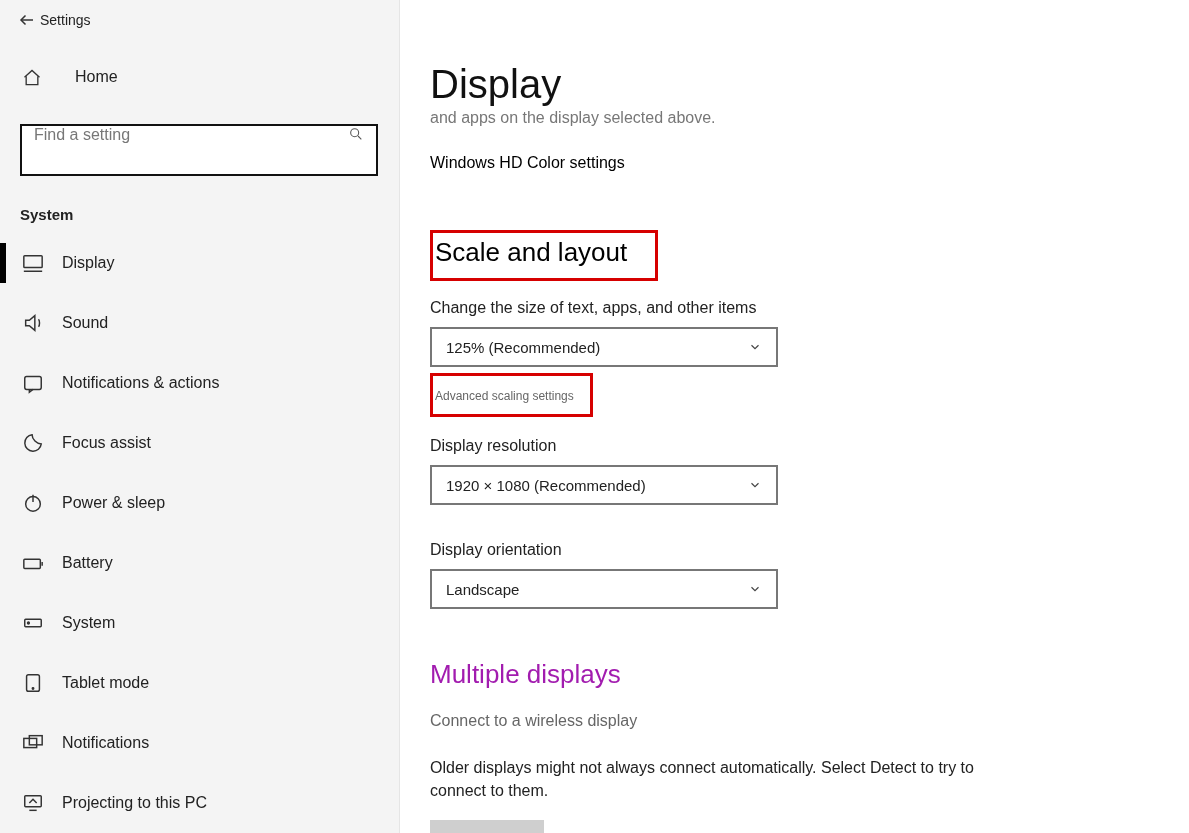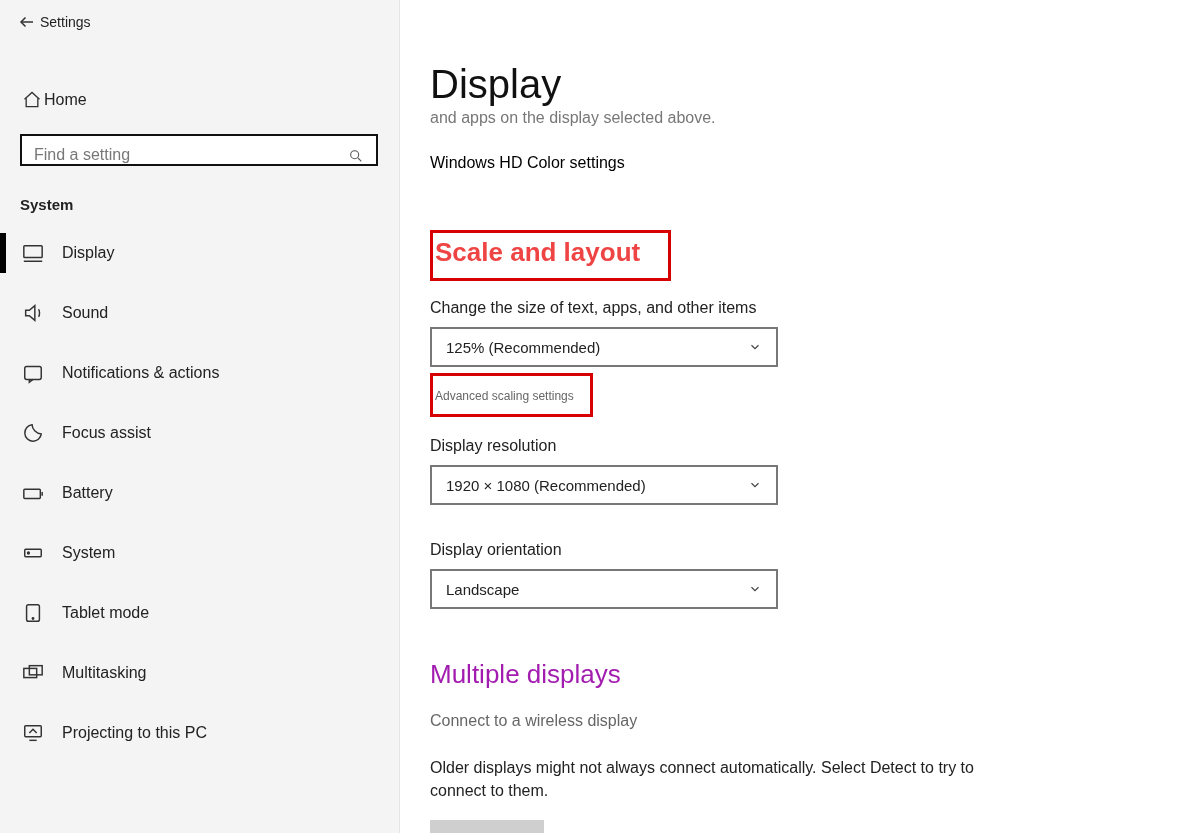--- a/index.html
+++ b/index.html
@@ -27,32 +27,32 @@
   .sidebar-top {
     display: flex;
     align-items: center;
     height: 44px;
     gap: 4px;
     padding-left: 18px;
   }
   .back-icon { width: 18px; height: 18px; cursor: pointer; color:#333; }
   .app-title { font-size: 14px; color: #222; }
   .home-row {
-    display: flex; align-items: center;
-    height: 56px; padding-left: 22px; gap: 2px;
+    display: flex; align-items: flex-start;
+    height: 56px; padding-left: 22px; gap: 33px;
     margin-top: 28px;
     cursor: pointer;
   }
   .home-row .icon { width: 20px; height: 20px; color:#333; }
   .home-row .label { font-size: 16px; color:#222; }
   .search-wrap { padding: 0 20px; margin-top: 6px; }
   .search-box {
-    width: 358px; height: 32px;
+    width: 358px; height: 52px;
     border: 2px solid #111;
-    display: flex; align-items: flex-end;
+    display: flex; align-items: flex-start;
     padding: 0 12px;
     background: #ffffff;
     cursor: text;
   }
   .search-input {
     flex: 1; border: none; outline: none;
     font-size: 16px; color:#666;
     background: transparent;
   }
   .search-input::placeholder { color:#777; }
@@ -82,21 +82,21 @@
     padding: 0 0 0 30px;
     overflow: hidden;
   }
   .page-title {
     font-size: 40px; font-weight: 400; color:#111;
     margin-top: 62px;
   }
   .partial-text { font-size: 16px; color:#777; margin-top: 2px; }
   .link-text { font-size: 16px; color:#000000; margin-top: 27px; cursor: pointer; }
   .section-title {
-    font-size: 26px; font-weight: 700; color:#ef4444;
+    font-size: 26px; font-weight: 400; color:#000000;
   }
   .field-label { font-size: 16px; color:#222; margin-top: 36px; }
   .dropdown {
     width: 348px; height: 40px;
     border: 2px solid #777;
     display: flex; align-items: center; justify-content: space-between;
     padding: 0 14px; margin-top: 10px;
     background: #fff; cursor: pointer;
     font-size: 15px; color:#222;
   }
@@ -184,20 +184,27 @@
         <span class="label">Notifications &amp; actions</span>
       </div>
       <div class="nav-item">
         <svg class="icon" viewBox="0 0 24 24" fill="none" stroke="currentColor" stroke-width="1.6">
             <path d="M21 13A9 9 0 1 1 11 3c0 5 5 10 10 10z"></path>
           </svg>
         <span class="label">Focus assist</span>
       </div>
       <div class="nav-item">
         <svg class="icon" viewBox="0 0 24 24" fill="none" stroke="currentColor" stroke-width="1.6">
+            <circle cx="12" cy="13" r="8"></circle>
+            <path d="M12 3v8"></path>
+          </svg>
+        <span class="label">Power &amp; sleep</span>
+      </div>
+      <div class="nav-item">
+        <svg class="icon" viewBox="0 0 24 24" fill="none" stroke="currentColor" stroke-width="1.6">
             <rect x="2" y="8" width="18" height="10" rx="1"></rect>
             <path d="M22 11v4"></path>
           </svg>
         <span class="label">Battery</span>
       </div>
       <div class="nav-item">
         <svg class="icon" viewBox="0 0 24 24" fill="none" stroke="currentColor" stroke-width="1.6">
             <rect x="3" y="8" width="18" height="8" rx="1"></rect>
             <circle cx="7" cy="12" r="1" fill="currentColor"></circle>
           </svg>
@@ -208,21 +215,21 @@
             <rect x="5" y="3" width="14" height="18" rx="2"></rect>
             <circle cx="12" cy="18" r="0.8" fill="currentColor"></circle>
           </svg>
         <span class="label">Tablet mode</span>
       </div>
       <div class="nav-item">
         <svg class="icon" viewBox="0 0 24 24" fill="none" stroke="currentColor" stroke-width="1.6">
             <rect x="2" y="7" width="14" height="10"></rect>
             <rect x="8" y="4" width="14" height="10"></rect>
           </svg>
-        <span class="label">Multitasking</span>
+        <span class="label">Notifications</span>
       </div>
       <div class="nav-item">
         <svg class="icon" viewBox="0 0 24 24" fill="none" stroke="currentColor" stroke-width="1.6">
             <rect x="3" y="4" width="18" height="12" rx="1"></rect>
             <path d="M8 20h8"></path>
             <path d="M8 12l4-4 4 4"></path>
           </svg>
         <span class="label">Projecting to this PC</span>
       </div>
     </div>

